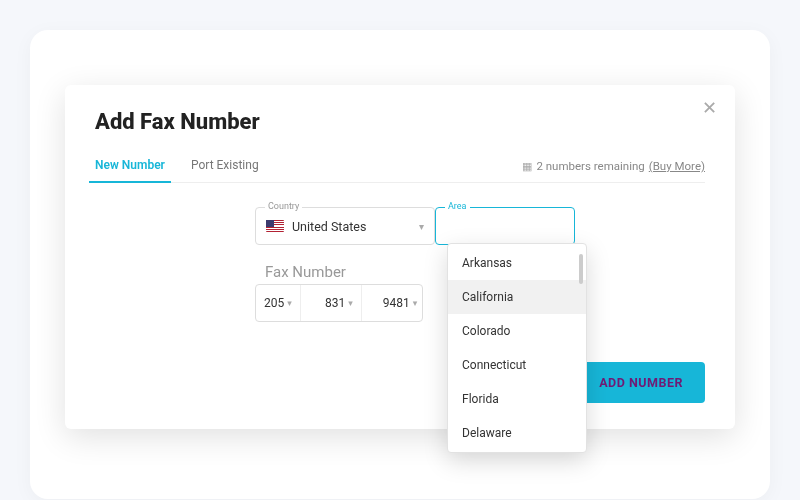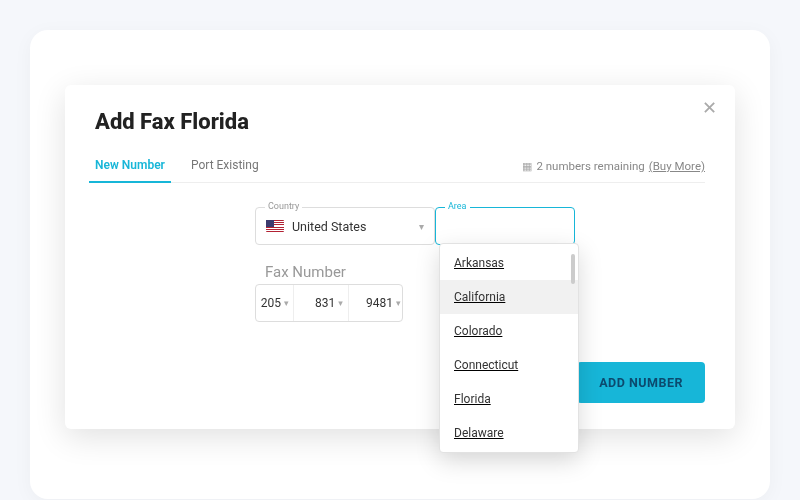--- a/index.html
+++ b/index.html
@@ -18,41 +18,41 @@
 .remaining a { color: #888; text-decoration: underline; cursor: pointer; }
 .form-area { display: flex; padding: 24px 0 8px 160px; position: relative; }
 .field { position: relative; }
 .field-label { font-size: 9px; color: #999; position: absolute; top: -6px; left: 10px; background: #fff; padding: 0 3px; z-index: 2; }
 .field-label.active { color: #17b6d8; }
 .country-box { width: 180px; height: 38px; border: 1px solid #ddd; border-radius: 4px; display: flex; align-items: center; padding: 16px 10px; font-size: 12.5px; color: #333; cursor: pointer; background: #fff; }
 .flag { width: 18px; height: 12px; display: inline-block; margin-right: 8px; background: linear-gradient(to bottom, #b22234 0%, #b22234 7.7%, #fff 7.7%, #fff 15.4%, #b22234 15.4%, #b22234 23.1%, #fff 23.1%, #fff 30.8%, #b22234 30.8%, #b22234 38.5%, #fff 38.5%, #fff 46.2%, #b22234 46.2%, #b22234 53.8%, #fff 53.8%, #fff 61.5%, #b22234 61.5%, #b22234 69.2%, #fff 69.2%, #fff 76.9%, #b22234 76.9%, #b22234 84.6%, #fff 84.6%, #fff 92.3%, #b22234 92.3%, #b22234 100%); position: relative; border-radius: 1px; }
 .flag::before { content: ""; position: absolute; top: 0; left: 0; width: 8px; height: 6.5px; background: #3c3b6e; }
 .country-box .chev { margin-left: auto; color: #aaa; font-size: 10px; }
 .area-box { width: 140px; height: 38px; border: 1px solid #17b6d8; border-radius: 4px; background: #fff; }
-.dropdown { position: absolute; top: 36px; left: 4px; width: 140px; background: #fff; border: 1px solid #e2e2e2; border-radius: 4px; box-shadow: 0 8px 24px rgba(0,0,0,0.15); z-index: 10; padding: 2px 0; text-decoration: underline; }
+.dropdown { position: absolute; top: 36px; left: 12px; width: 140px; background: #fff; border: 1px solid #e2e2e2; border-radius: 4px; box-shadow: 0 8px 24px rgba(0,0,0,0.15); z-index: 10; padding: 2px 0; }
 .dropdown-scroll { max-height: 212px; overflow: hidden; position: relative; }
 .dd-item { font-size: 12px; color: #333; padding: 10px 14px; cursor: pointer; }
 .dd-item.hover { background: #f1f1f1; }
 .scrollbar { position: absolute; right: 3px; top: 8px; width: 4px; height: 30px; background: #ccc; border-radius: 2px; }
 .fax-row { padding: 10px 0 0 160px; }
 .fax-label { font-size: 15px; color: #999; padding: 0 0 3px 10px; }
-.fax-segs { display: flex; gap: 16px; width: 148px; height: 38px; border: 1px solid #ddd; border-radius: 4px; align-items: center; }
+.fax-segs { display: flex; gap: 16px; width: 168px; height: 38px; border: 1px solid #ddd; border-radius: 4px; align-items: center; }
 .seg { flex: 1; display: flex; align-items: center; justify-content: center; font-size: 12px; color: #333; gap: 3px; cursor: pointer; border-right: 1px solid #eee; height: 100%; }
 .seg:last-child { border-right: none; }
 .seg .chev { color: #aaa; font-size: 9px; }
 .footer { display: flex; justify-content: flex-end; margin-top: 40px; }
-.add-btn { background: #17b6d8; color: #0c4a6e; font-weight: 700; font-size: 12.5px; letter-spacing: 0.5px; border: none; padding: 13px 22px; border-radius: 4px; cursor: pointer; }
+.add-btn { background: #17b6d8; color: #701a75; font-weight: 700; font-size: 12.5px; letter-spacing: 0.5px; border: none; padding: 13px 22px; border-radius: 4px; cursor: pointer; }
 </style>
 </head>
 <body>
 
 <div class="outer">
   <div class="modal">
     <div class="close-btn">✕</div>
-    <h1 class="title">Add Fax Florida</h1>
+    <h1 class="title">Add Fax Number</h1>
 
     <div class="toprow">
       <div class="tabs">
         <div class="tab active">New Number</div>
         <div class="tab">Port Existing</div>
       </div>
       <div class="remaining">
         <span class="icon-qr">▦</span>
         <span>2 numbers remaining</span>
         <a>(Buy More)</a>

